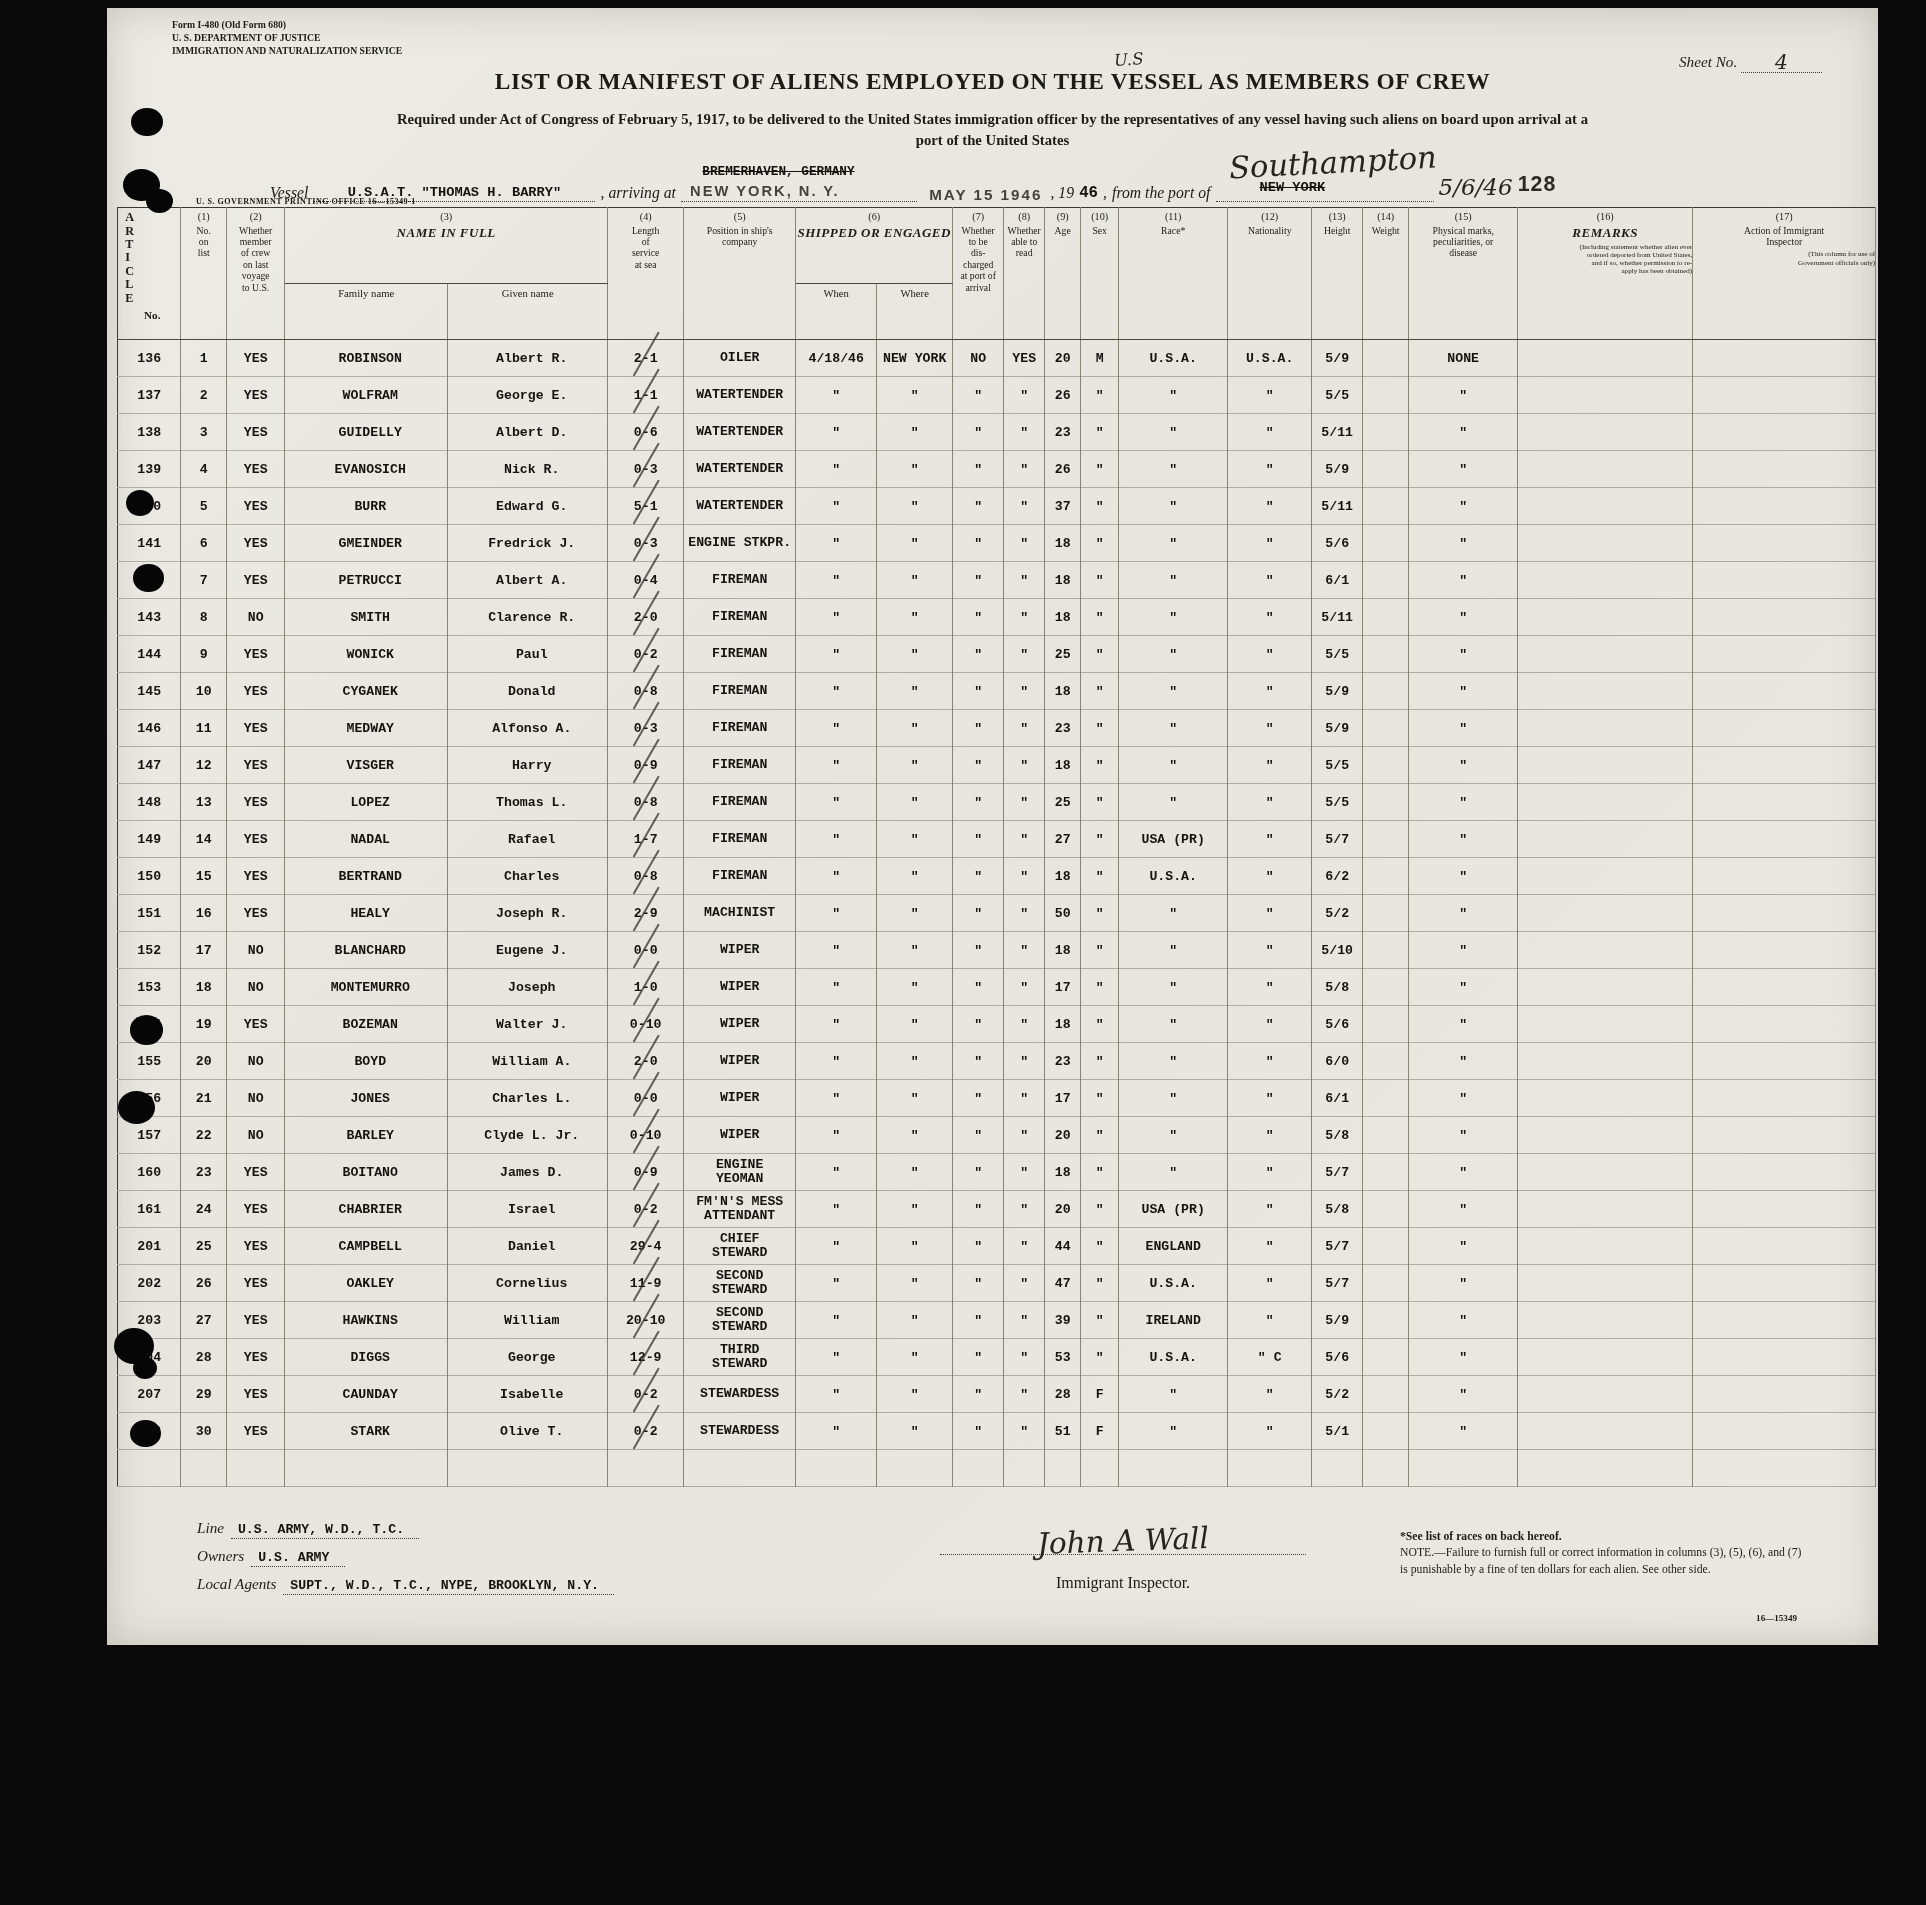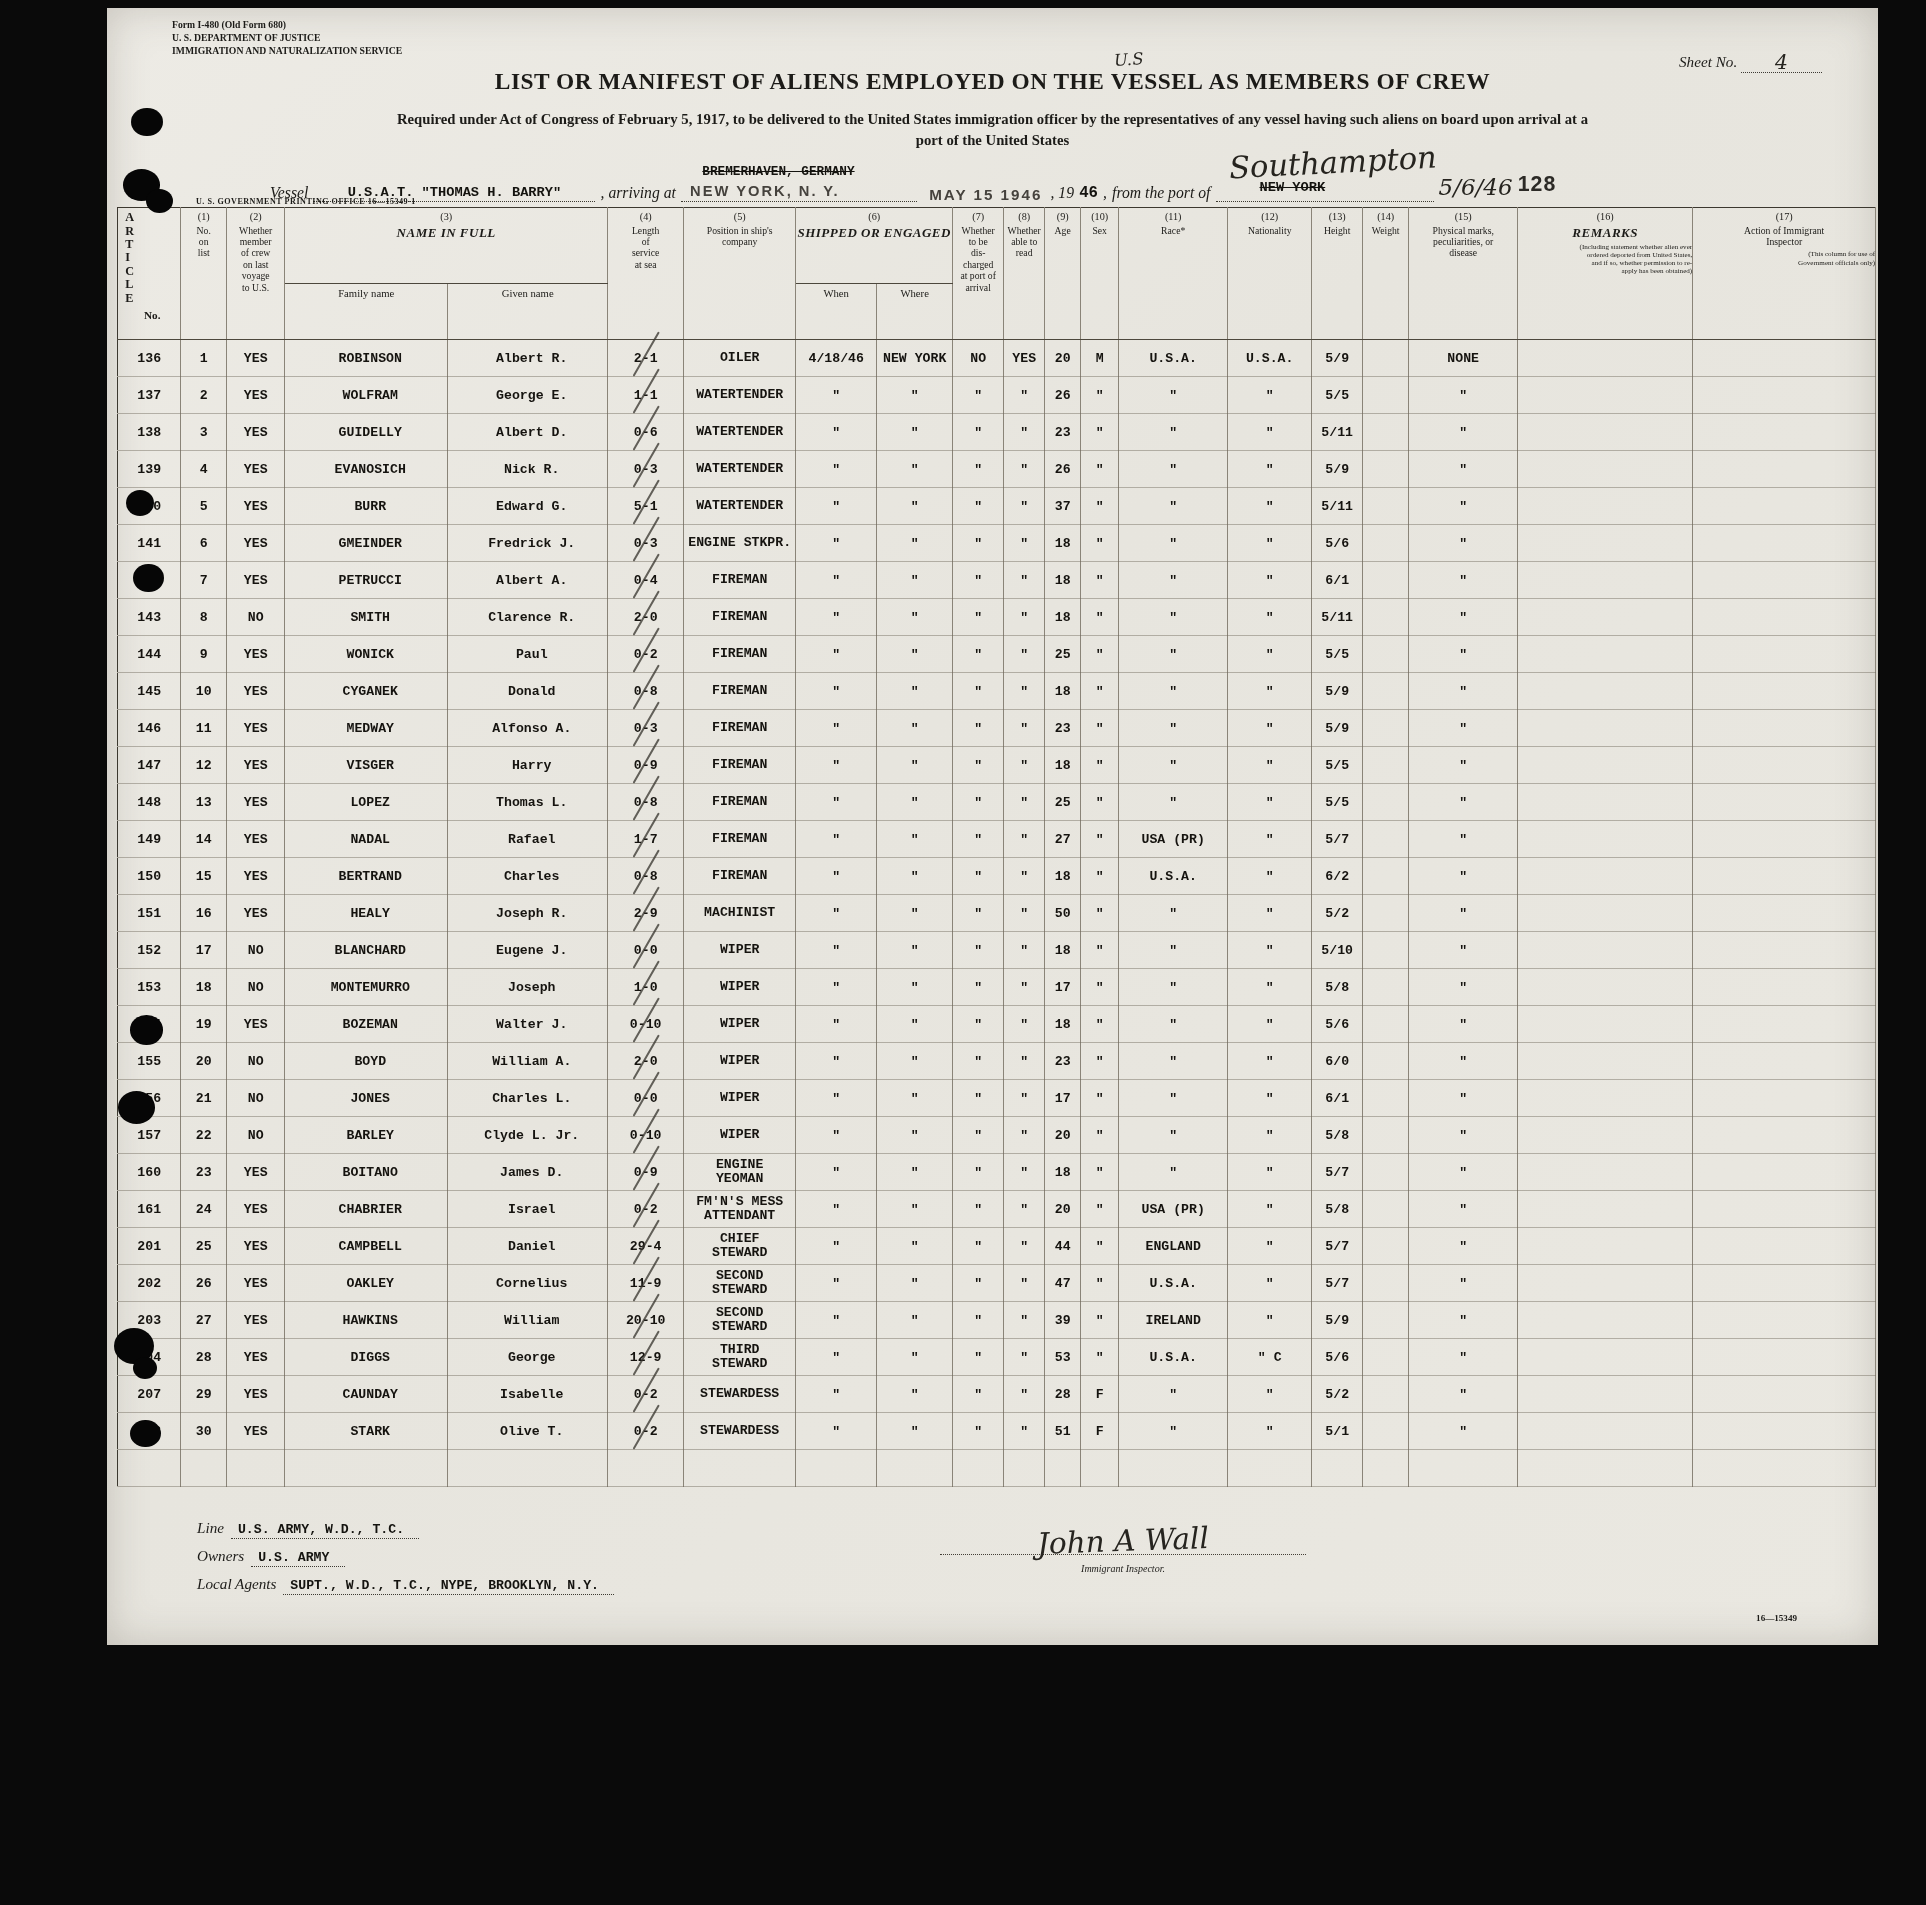--- a/index.html
+++ b/index.html
@@ -77,21 +77,21 @@
   tr.filler-row td { height:47px; border-bottom:none; }
 
   
   #footer-left { position:absolute; left:90px; top:1511px; font-size:15.2px; font-style:italic; }
   .foot-line { margin-bottom:8.1px; white-space:nowrap; }
   .foot-val { display:inline-block; border-bottom:1px dotted #3d3a32; font-size:13.2px;
               padding:0 15.2px 1px 7.1px; margin-left:3px; }
   #footer-sign { position:absolute; left:833px; top:1516px; width:366px; text-align:center; }
   #signature { font-size:29.5px; transform:rotate(-2deg); white-space:nowrap; }
   #sign-rule { border-top:1px dotted #443f36; margin-top:-4.1px; }
-  #sign-caption { font-size:10px; font-style:italic; margin-top:8px; }
+  #sign-caption { font-size:16px; margin-top:19px; }
   #footer-notes { position:absolute; left:1293px; top:1521px; width:523px; font-size:11.7px; line-height:1.4; }
   #races-note { font-weight:bold; }
   #note-text { white-space:pre-line; }
   #print-code { position:absolute; right:81px; top:1605px; font-size:9.1px; font-weight:bold; }
 
   
   .hole { position:absolute; background:#060606; border-radius:50%; }
 </style>
 </head>
 <body>
@@ -1025,20 +1025,25 @@
         <span class="foot-val tw">SUPT., W.D., T.C., NYPE, BROOKLYN, N.Y.</span>
       </div>
     </div>
 
     <div id="footer-sign">
       <div id="signature" class="hand">John A Wall</div>
       <div id="sign-rule"></div>
       <div id="sign-caption">Immigrant Inspector.</div>
     </div>
 
+    <div id="footer-notes">
+      <div id="races-note">*See list of races on back hereof.</div>
+      <div id="note-text">NOTE.—Failure to furnish full or correct information in columns (3), (5), (6), and (7)
+is punishable by a fine of ten dollars for each alien.  See other side.</div>
+    </div>
 
     <div id="print-code">16—15349</div>
   </div>
 
   <div class="hole" style="left:131px; top:108px; width:31.5px; height:28.4px;"></div>
   <div class="hole" style="left:123px; top:169px; width:37px; height:31.5px;"></div>
   <div class="hole" style="left:146px; top:189px; width:27.4px; height:24.4px;"></div>
   <div class="hole" style="left:126px; top:490px; width:28.4px; height:26.4px;"></div>
   <div class="hole" style="left:133px; top:564px; width:30.5px; height:28.4px;"></div>
   <div class="hole" style="left:130px; top:1015px; width:32.5px; height:29.5px;"></div>

